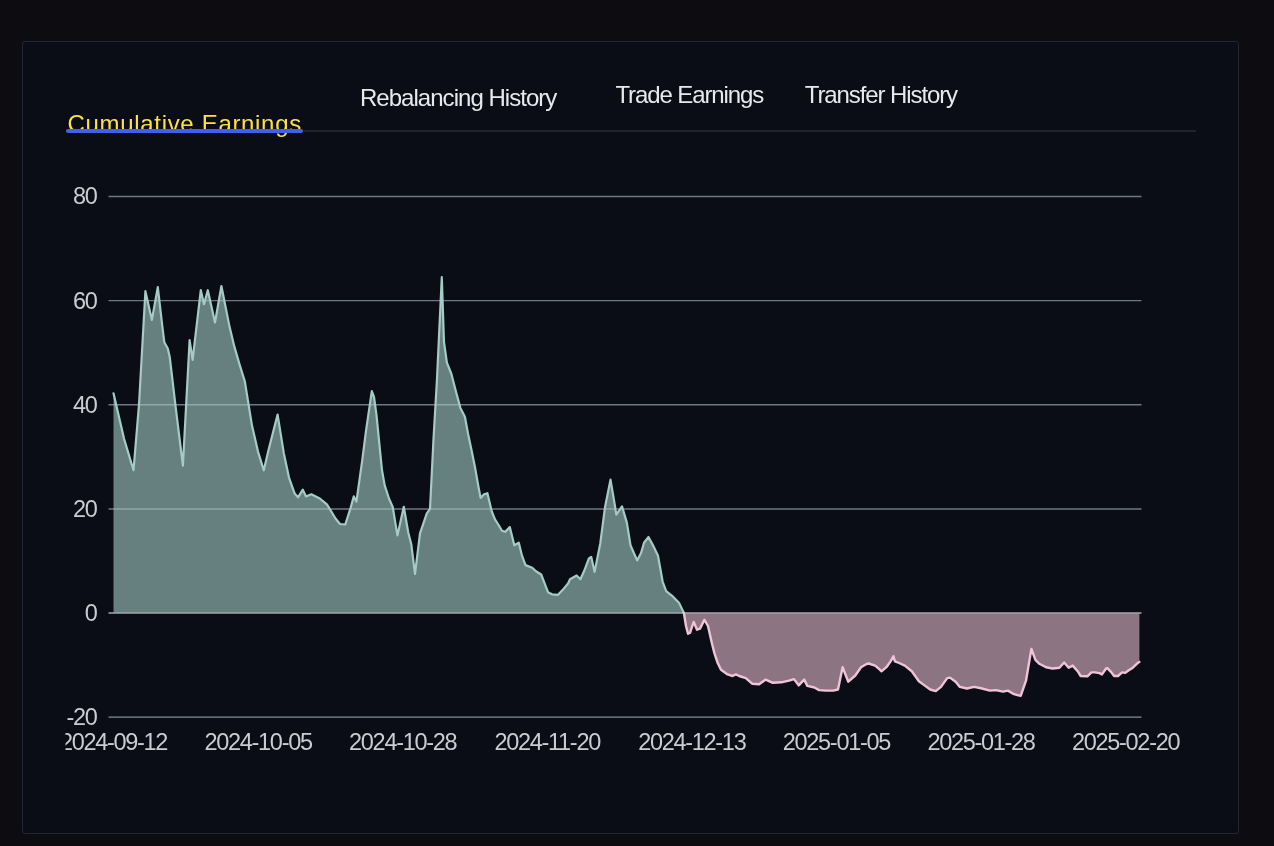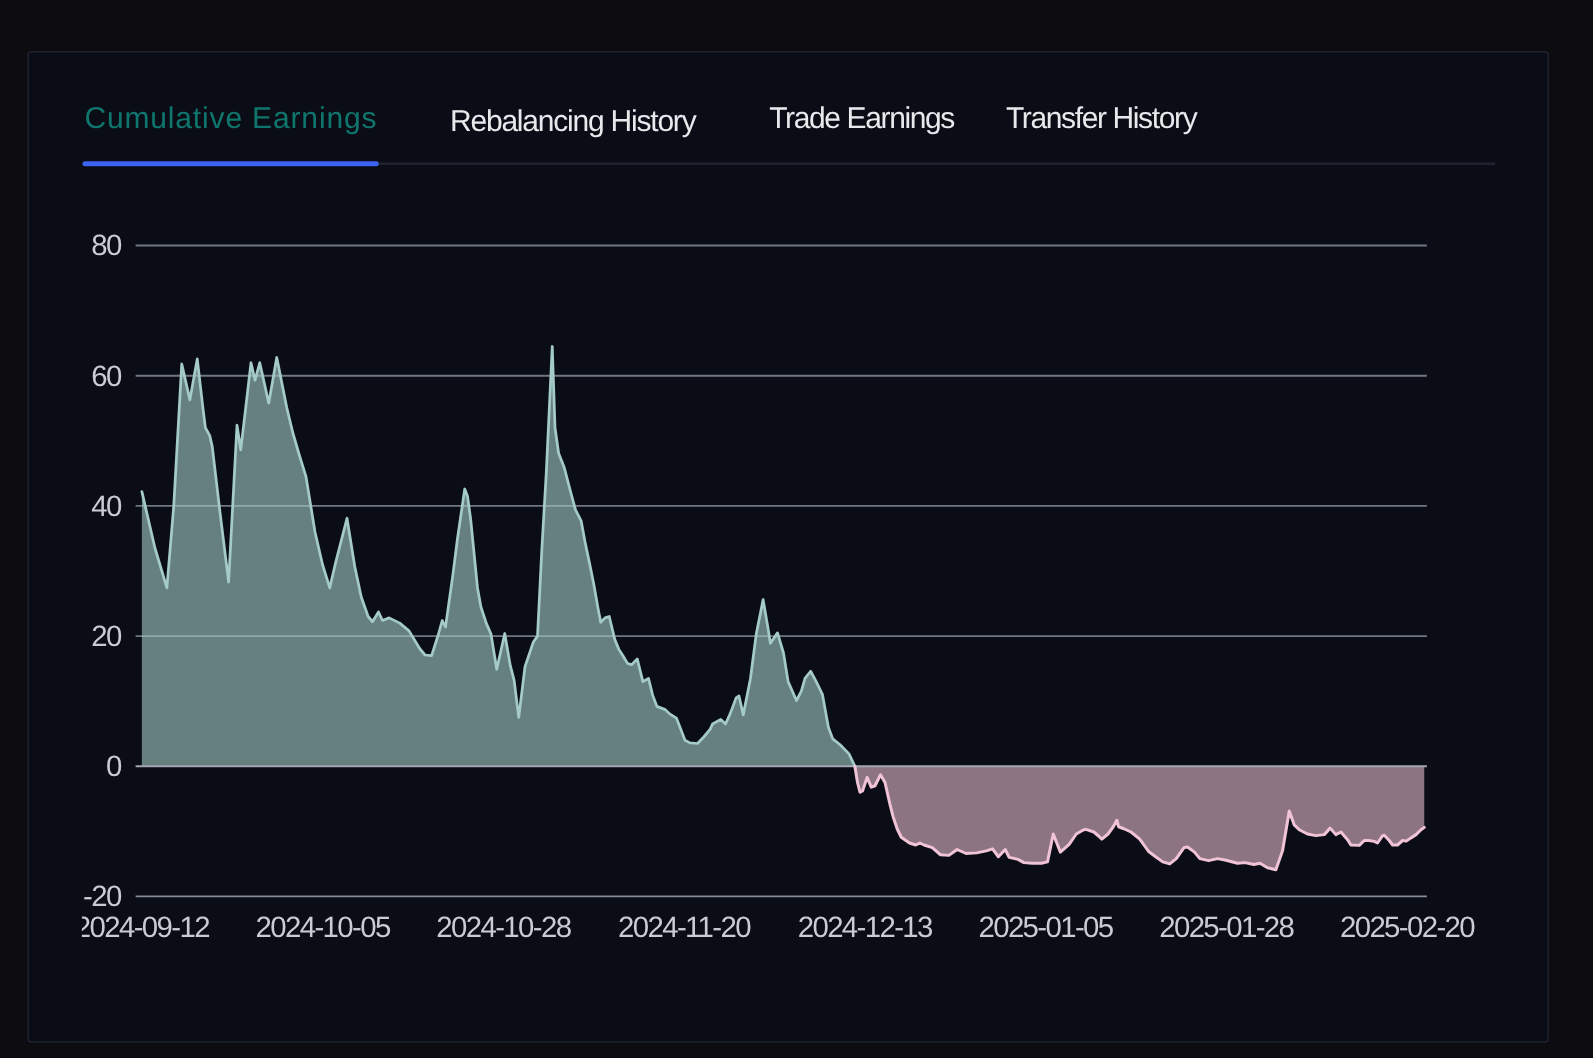--- a/index.html
+++ b/index.html
@@ -1,18 +1,18 @@
 <!DOCTYPE html>
 <html><head><meta charset="utf-8">
 <style>
   html,body{margin:0;padding:0;background:#0d0d11;width:1274px;height:846px;overflow:hidden;}
   body{font-family:"Liberation Sans",sans-serif;position:relative;}
   .card{position:absolute;left:22px;top:41px;width:1214.5px;height:791px;background:#0a0d16;border:1px solid #232634;border-radius:3px;}
   .tab{position:absolute;font-size:24px;line-height:24px;color:#e8e9ec;white-space:nowrap;}
-  .tab.active{color:#0f766e;}
+  .tab.active{color:#fde047;margin-top:29px;}
   .underline{position:absolute;left:66px;top:128.5px;width:237px;height:4.5px;background:#3b62f0;border-radius:2px;}
   .tabline{position:absolute;left:66px;top:130px;width:1130px;height:1.5px;background:#20232f;}
   .axlab{font-size:23.5px;letter-spacing:-1.3px;fill:#caccd3;}
   svg{position:absolute;left:0;top:0;}
 </style></head>
 <body>
 <div class="card"></div>
 <div class="tab active" style="left:67.5px;top:82.7px;letter-spacing:0.68px;">Cumulative Earnings</div>
 <div class="tab" style="left:360px;top:86px;letter-spacing:-0.97px;">Rebalancing History</div>
 <div class="tab" style="left:615.4px;top:82.7px;letter-spacing:-1.1px;">Trade Earnings</div>

